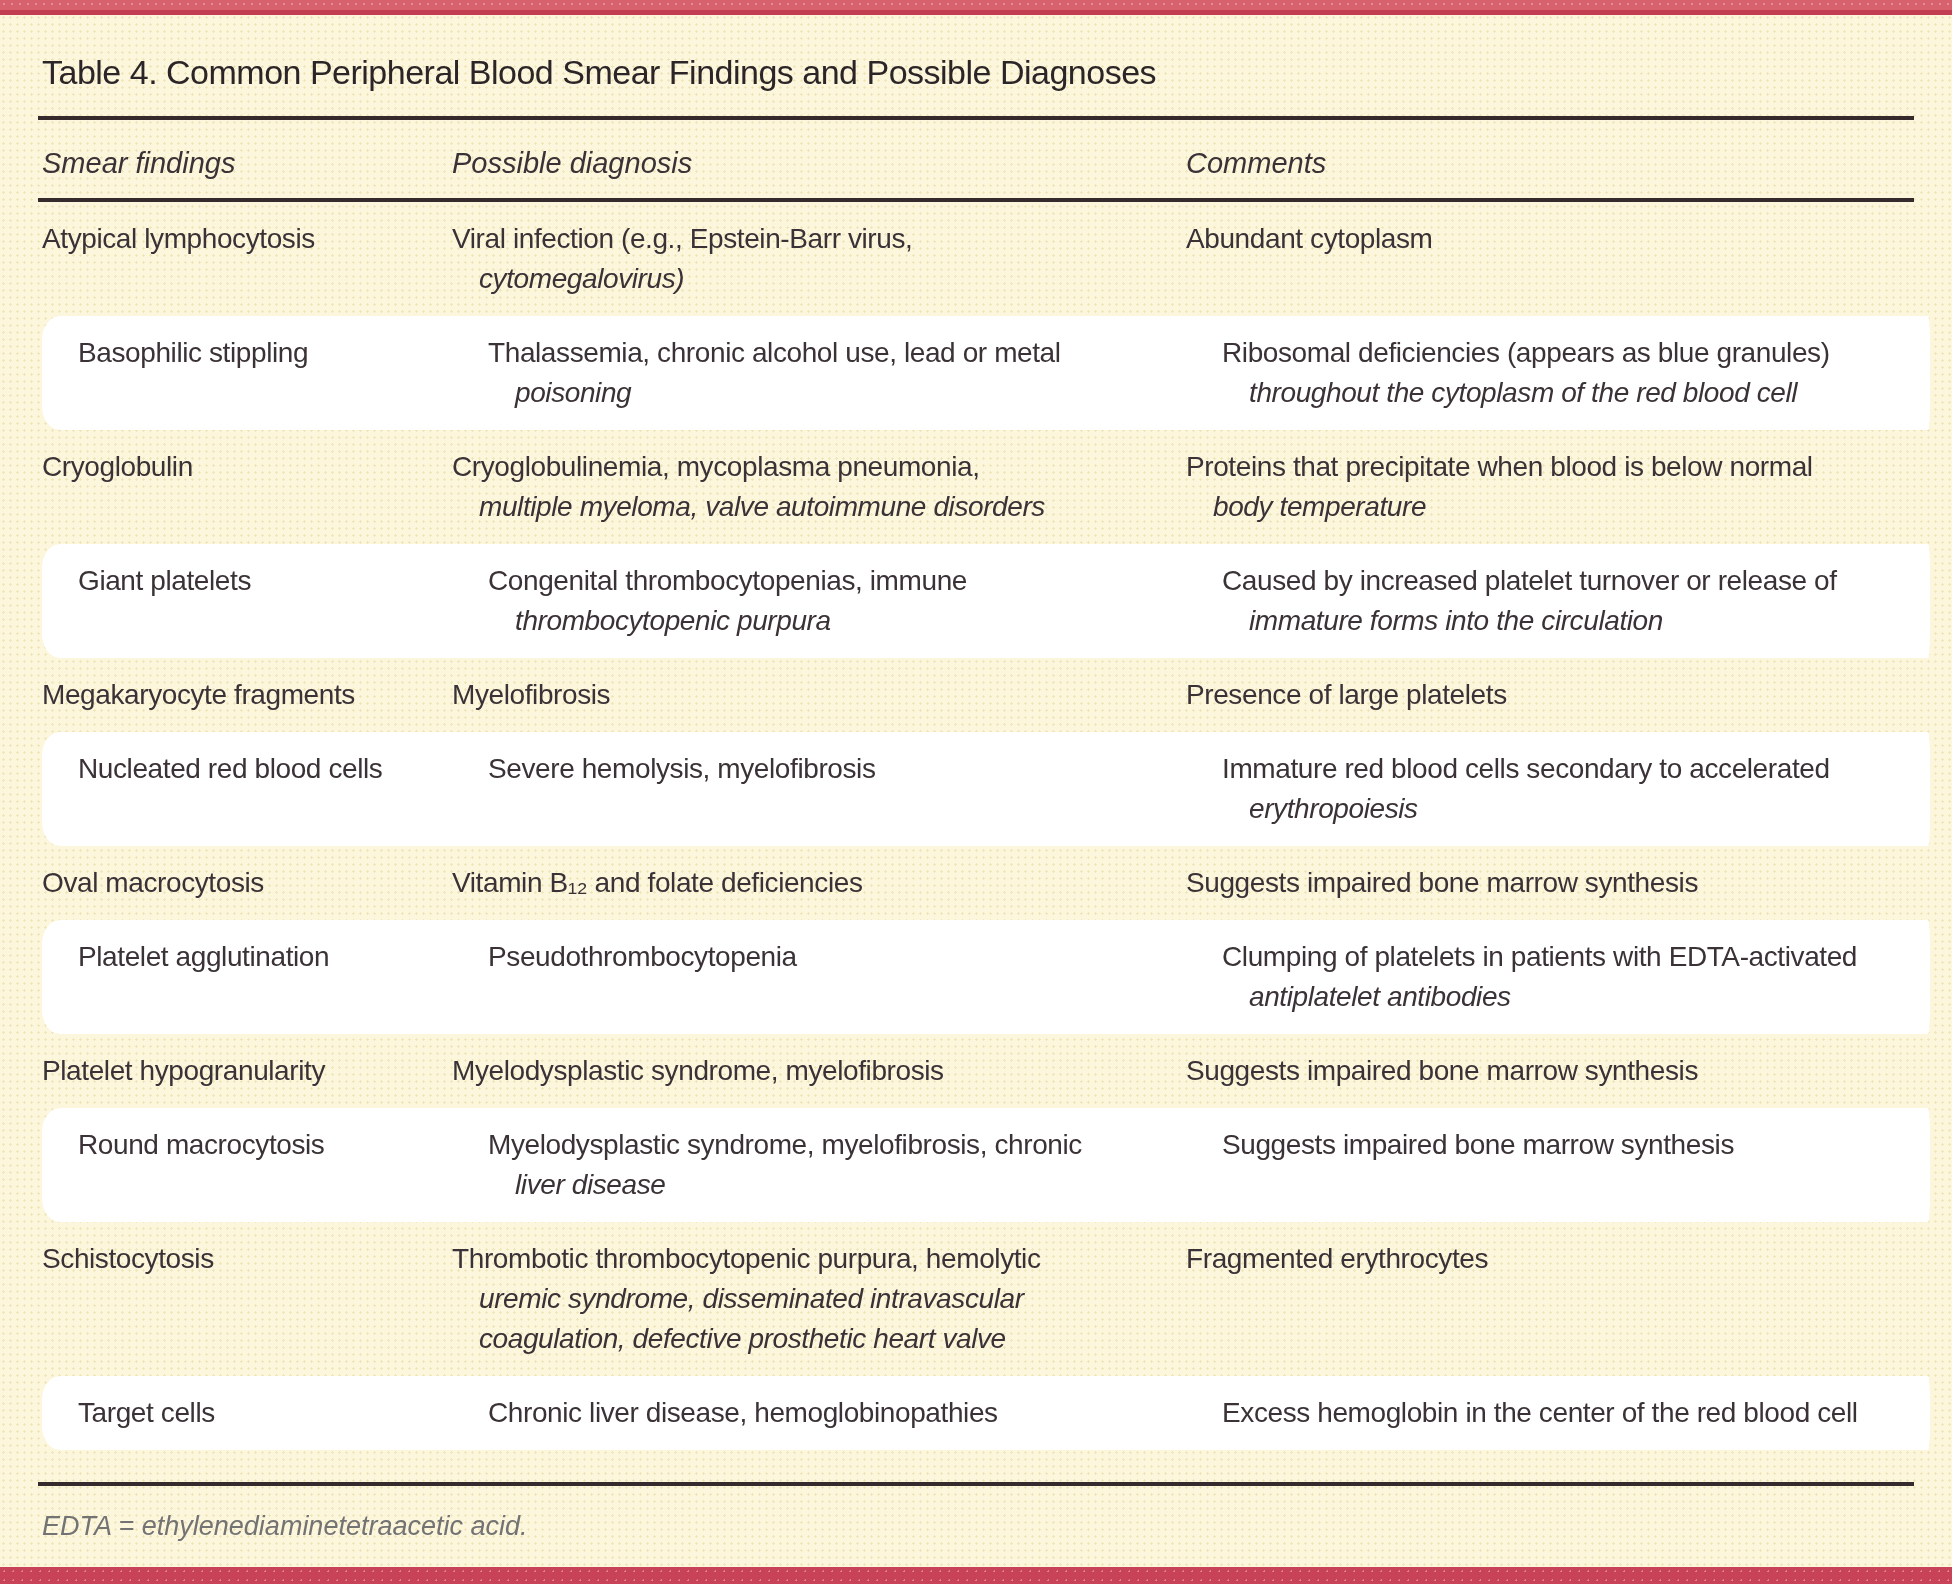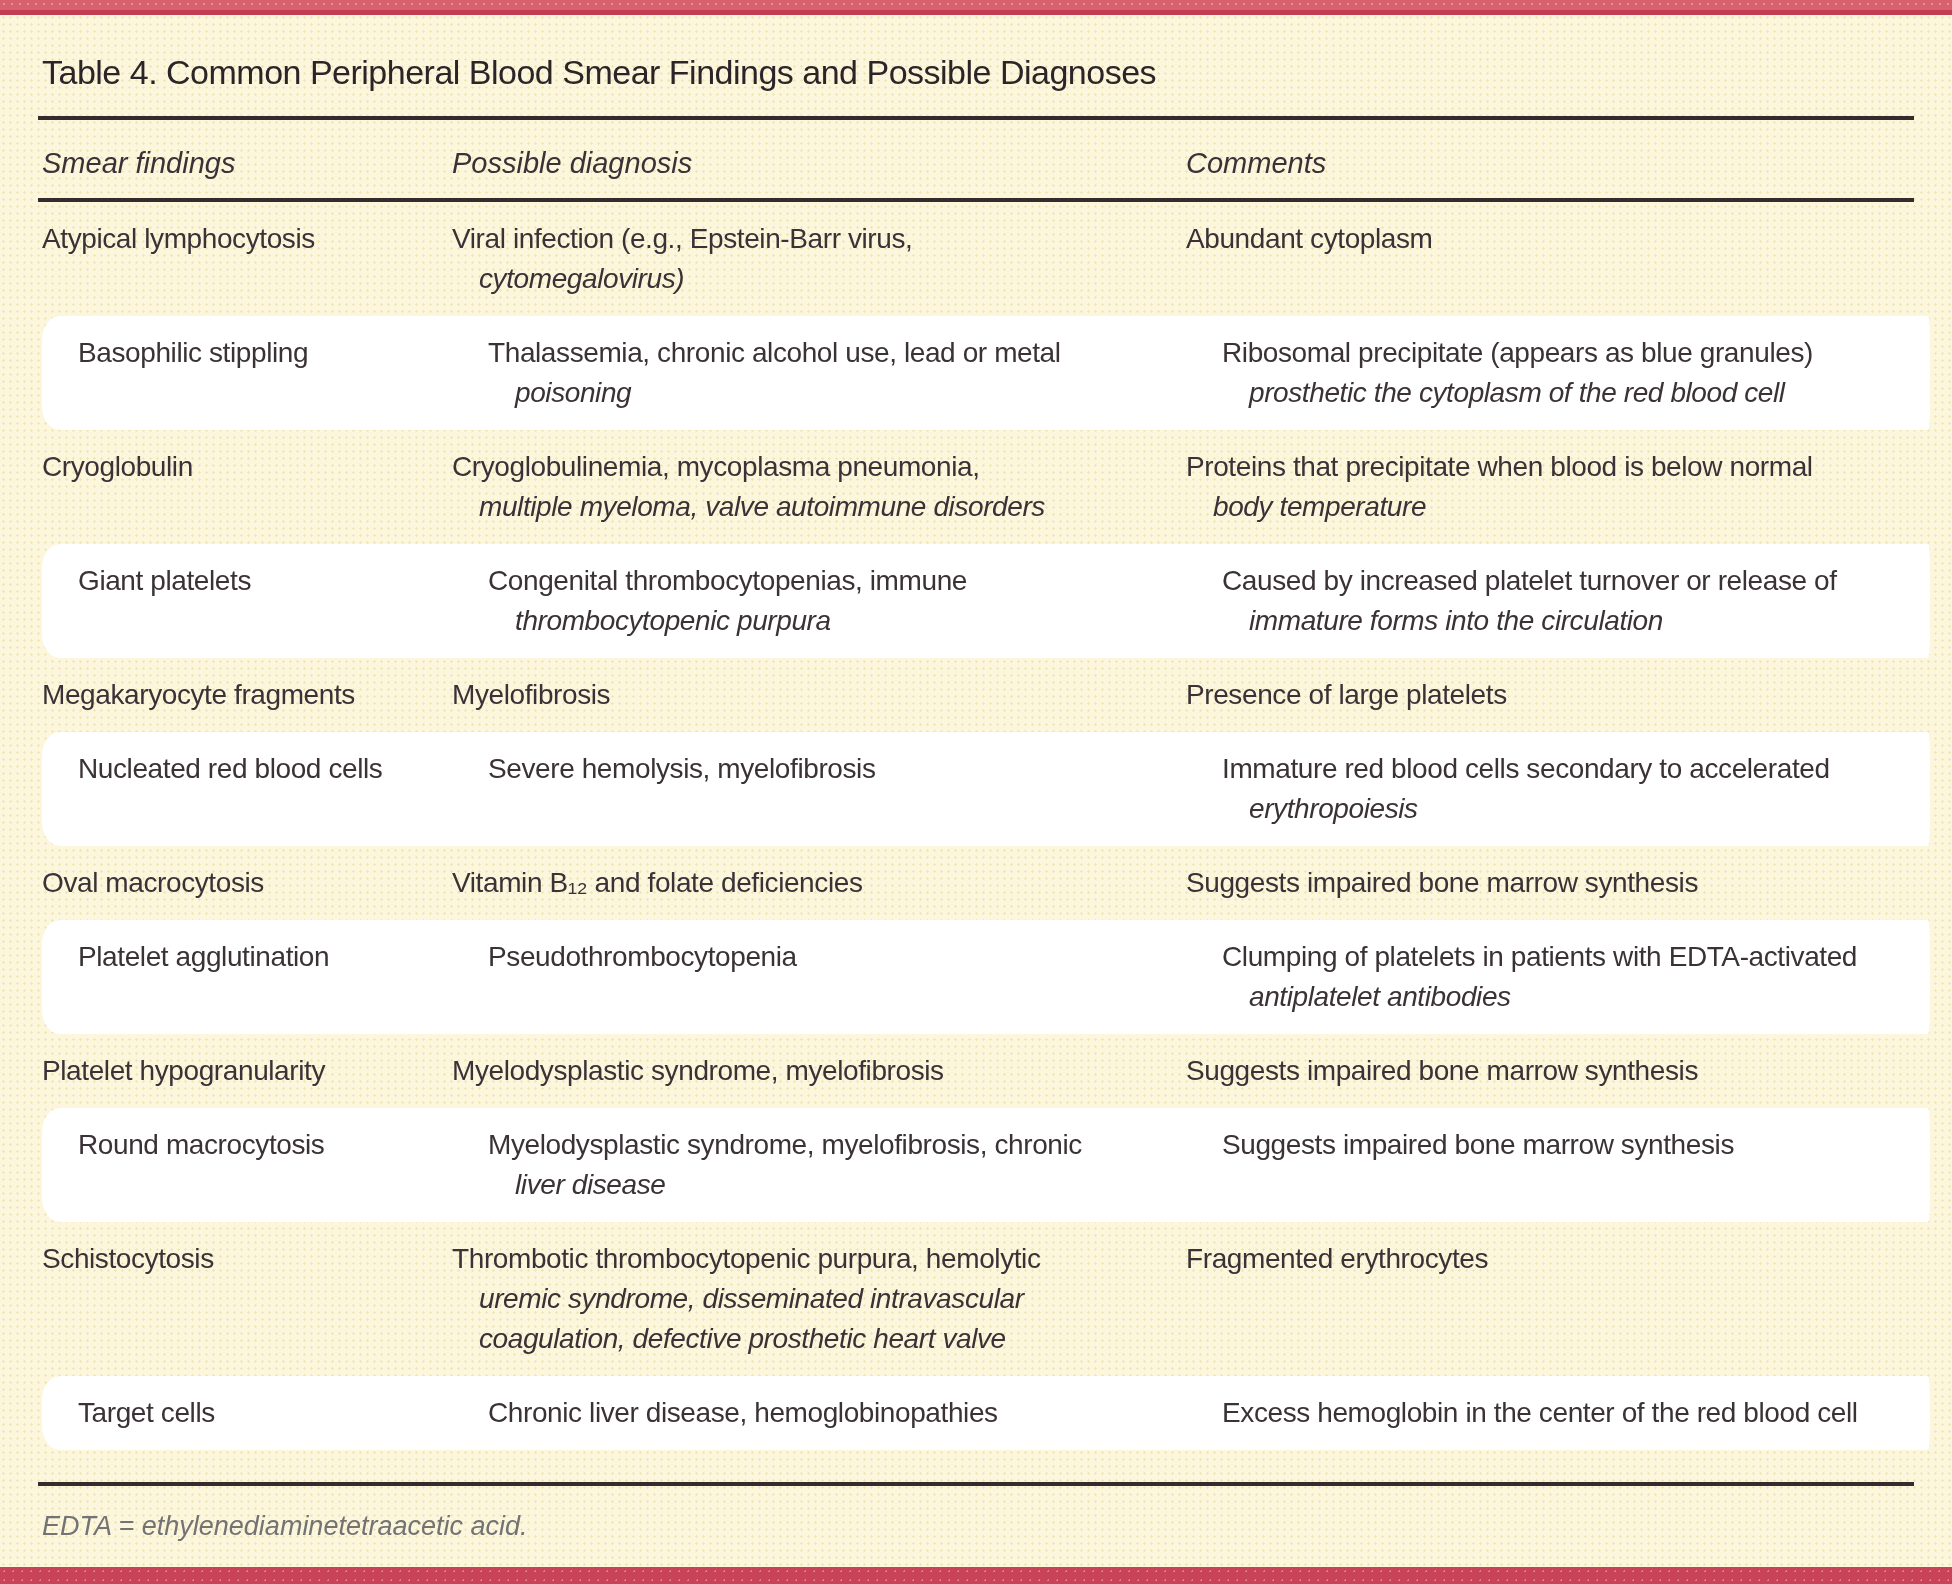--- a/index.html
+++ b/index.html
@@ -95,22 +95,22 @@
     </div>
     <div class="row alt">
       <div class="col">
         <div class="line">Basophilic stippling</div>
       </div>
       <div class="col">
         <div class="line">Thalassemia, chronic alcohol use, lead or metal</div>
         <div class="line cont">poisoning</div>
       </div>
       <div class="col">
-        <div class="line">Ribosomal precipitate (appears as blue granules)</div>
-        <div class="line cont">prosthetic the cytoplasm of the red blood cell</div>
+        <div class="line">Ribosomal deficiencies (appears as blue granules)</div>
+        <div class="line cont">throughout the cytoplasm of the red blood cell</div>
       </div>
     </div>
     <div class="row">
       <div class="col">
         <div class="line">Cryoglobulin</div>
       </div>
       <div class="col">
         <div class="line">Cryoglobulinemia, mycoplasma pneumonia,</div>
         <div class="line cont">multiple myeloma, valve autoimmune disorders</div>
       </div>

